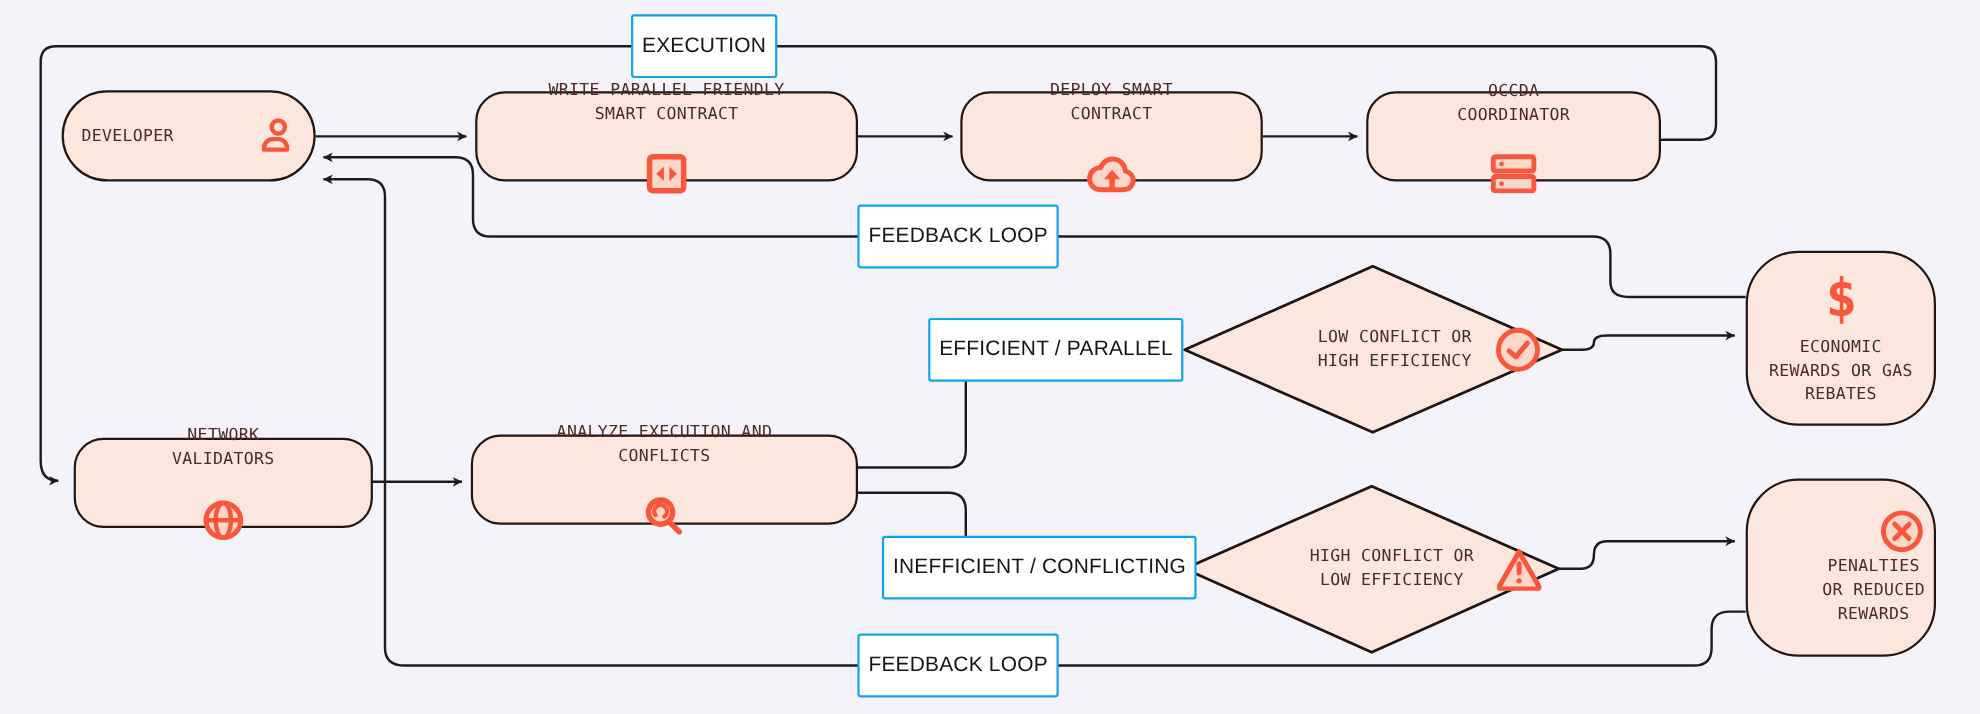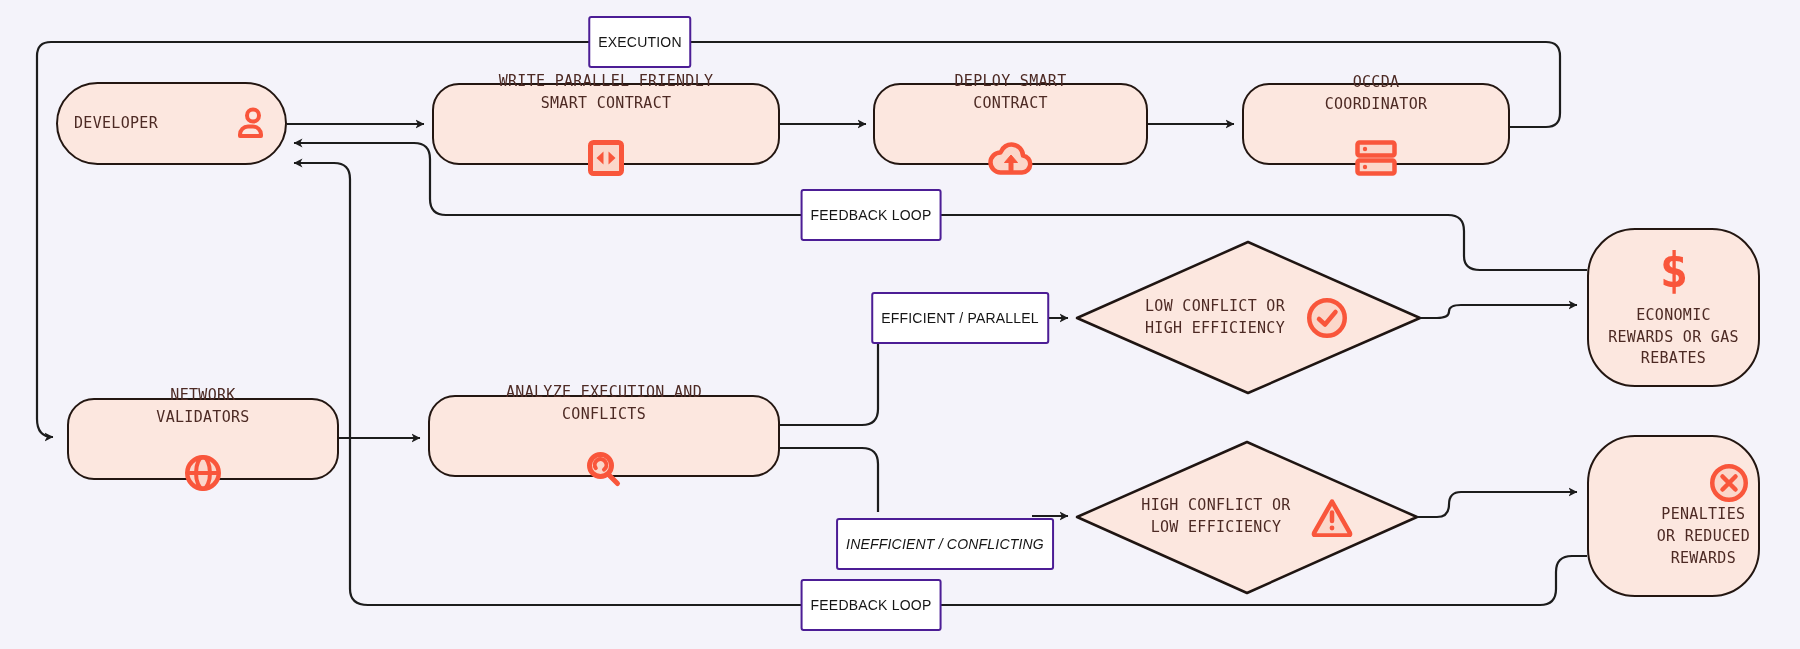--- a/index.html
+++ b/index.html
@@ -39,31 +39,31 @@
     line-height: 1.45;
     letter-spacing: 0.3px;
     color: #4d2a24;
     text-align: center;
     white-space: pre-line;
   }
   .diamond-content {
     position: absolute;
     display: flex;
     align-items: center;
-    justify-content: center;
+    justify-content: flex-end;
     gap: 20px;
   }
   .edge-label {
     position: absolute;
     transform: translate(-50%, -50%);
     background: #ffffff;
-    border: 2px solid #4c1d95;
+    border: 2px solid #0ea5e9;
     border-radius: 3px;
     padding: 16px 8px;
-    font-size: 14px;
+    font-size: 19px;
     letter-spacing: 0.2px;
     color: #151515;
     white-space: nowrap;
   }
   .icon { flex: 0 0 auto; display: block; }
 </style>
 </head>
 <body>
 
 <div id="canvas">
@@ -188,16 +188,16 @@
       <path d="M14.5 14.5 L27.5 27.5 M27.5 14.5 L14.5 27.5" stroke="#f9563b" stroke-width="4.5" stroke-linecap="round"></path>
     </svg>
     <span class="node-label">PENALTIES
 OR REDUCED
 REWARDS</span>
   </div>
 
   <div class="edge-label" style="left:640px; top:42px;">EXECUTION</div>
   <div class="edge-label" style="left:871px; top:215px;">FEEDBACK LOOP</div>
   <div class="edge-label" style="left:960px; top:318px;">EFFICIENT / PARALLEL</div>
-  <div class="edge-label" style="left:945px; top:544px;font-style:italic;">INEFFICIENT / CONFLICTING</div>
+  <div class="edge-label" style="left:945px; top:516px;">INEFFICIENT / CONFLICTING</div>
   <div class="edge-label" style="left:871px; top:605px;">FEEDBACK LOOP</div>
 
 </div>
 
 </body></html>

